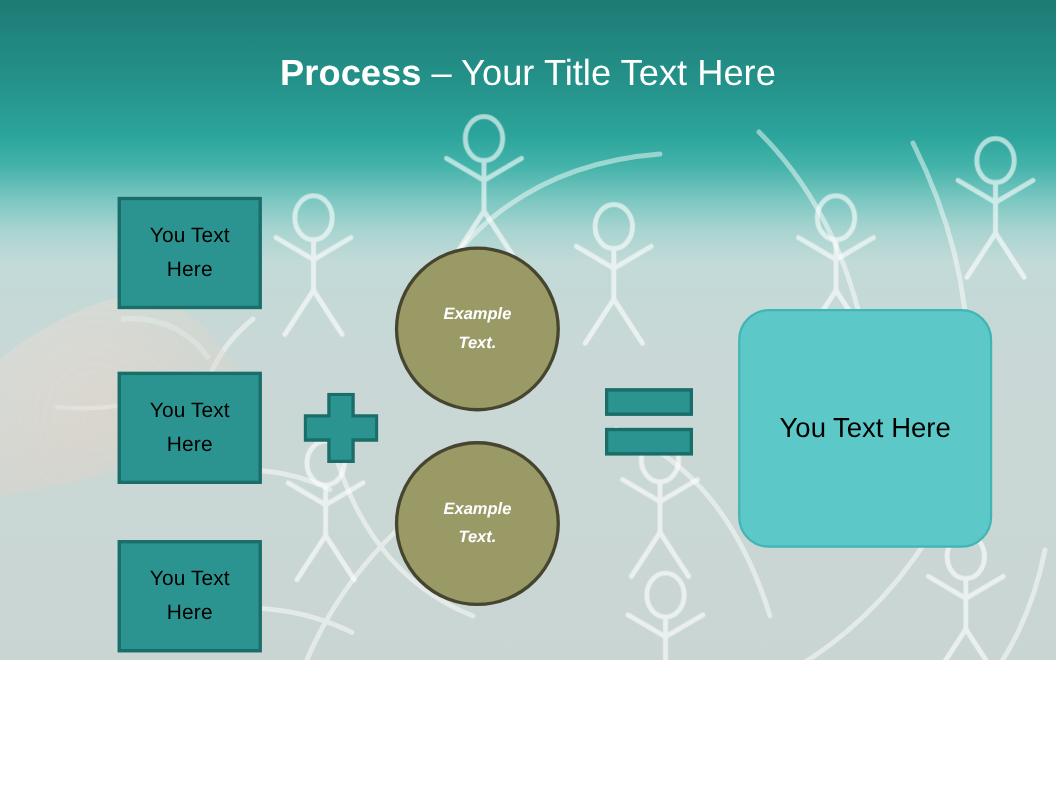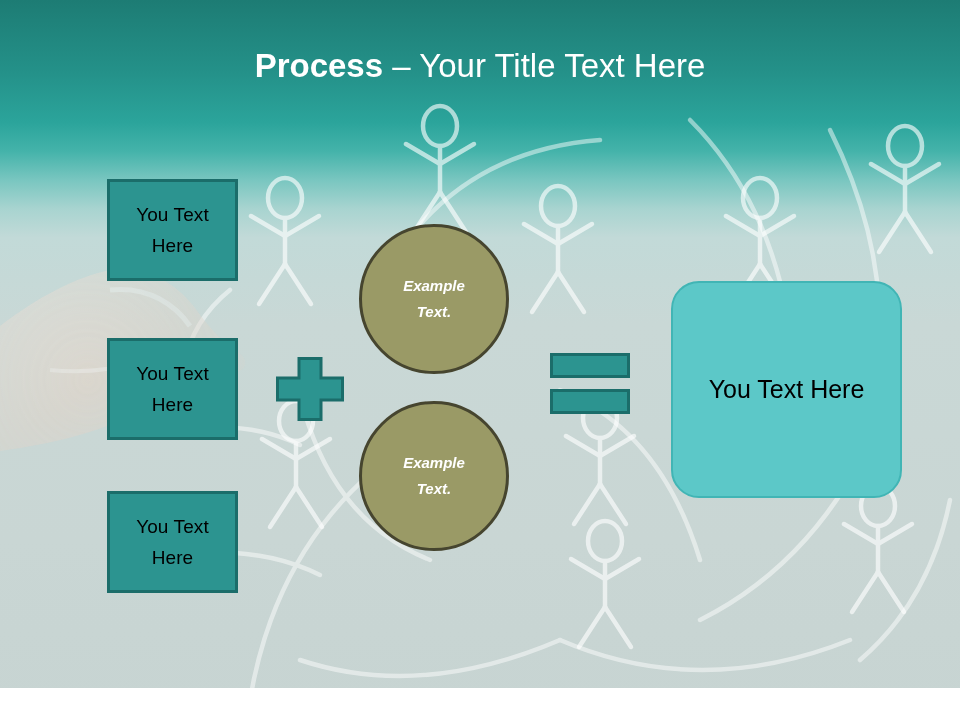--- a/index.html
+++ b/index.html
@@ -8,21 +8,21 @@
     padding: 0;
     background: #ffffff;
   }
   body {
     font-family: "Liberation Sans", sans-serif;
   }
 
   #slide {
     position: relative;
     width: 960px;
-    height: 688px;
+    height: 600px;
     overflow: hidden;
     background: #c8d5d4;
   }
 
   
   .bg-gradient {
     position: absolute;
     left: 0; top: 0;
     width: 960px;
     height: 720px;

